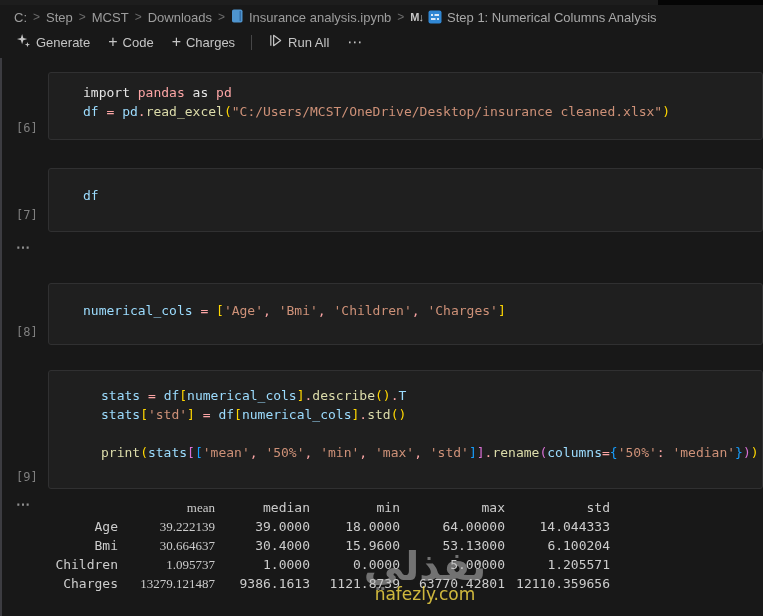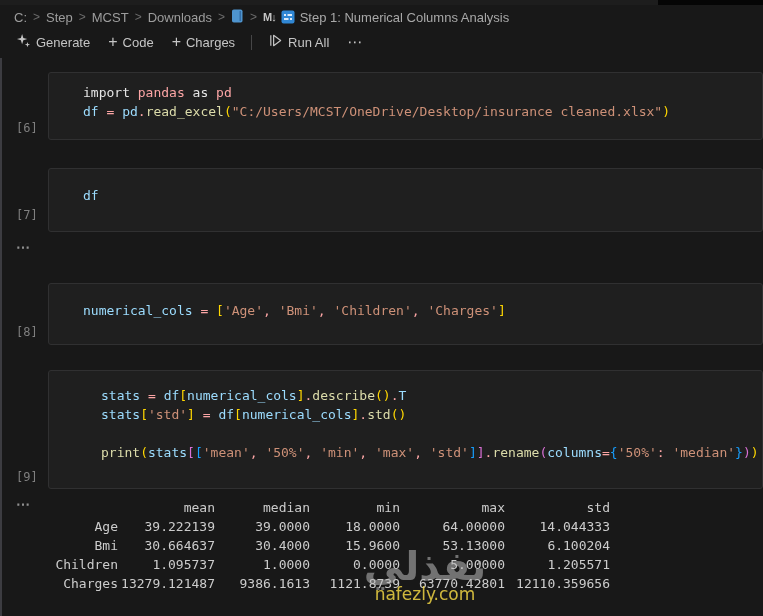--- a/index.html
+++ b/index.html
@@ -66,21 +66,21 @@
   
   .output-table {
     position:absolute; left:55px; top:498px;
     display:table; table-layout:fixed;
     font-family:"DejaVu Sans Mono", monospace; font-size:13px; line-height:19px;
     color:#cccccc; white-space:pre;
   }
   .out-row { display:table-row; }
   .out-cell { display:table-cell; text-align:right; }
   .out-cell.lbl { text-align:right; width:63px; }
-  .out-cell.c1 { width:97px; }
+  .out-cell.c1 { width:97px;font-family:Liberation Serif, serif; }
   .out-cell.c2 { width:95px; }
   .out-cell.c3 { width:90px; }
   .out-cell.c4 { width:105px; }
   .out-cell.c5 { width:105px; }
 
   
   .watermark {
     position:absolute; left:325px; top:544px; width:200px;
     text-align:center; pointer-events:none; z-index:5;
   }
@@ -109,20 +109,21 @@
   <span class="bc-sep">&gt;</span>
   <span class="bc-item">Downloads</span>
   <span class="bc-sep">&gt;</span>
   <span class="bc-file bc-item">
     <span>
       <svg width="13" height="14" viewBox="0 0 13 14">
           <rect x="1" y="0.5" width="10.5" height="13" rx="1.8" fill="#4e94ce"></rect>
           <line x1="9.2" y1="2" x2="9.2" y2="12" stroke="#2c649c" stroke-width="1.2"></line>
         </svg>
     </span>
+    <span>Insurance analysis.ipynb</span>
   </span>
   <span class="bc-sep">&gt;</span>
   <span class="bc-md bc-item">M↓</span>
   <span class="bc-symbol">
     <svg width="14" height="14" viewBox="0 0 14 14">
         <rect x="0.5" y="0.5" width="13" height="13" rx="2" fill="#3087d4"></rect>
         <rect x="3" y="4" width="2" height="2" fill="#dbeaf7"></rect>
         <rect x="6.5" y="4" width="4.5" height="2" fill="#dbeaf7"></rect>
         <rect x="3" y="8" width="4.5" height="2" fill="#dbeaf7"></rect>
         <rect x="9" y="8" width="2" height="2" fill="#dbeaf7"></rect>

